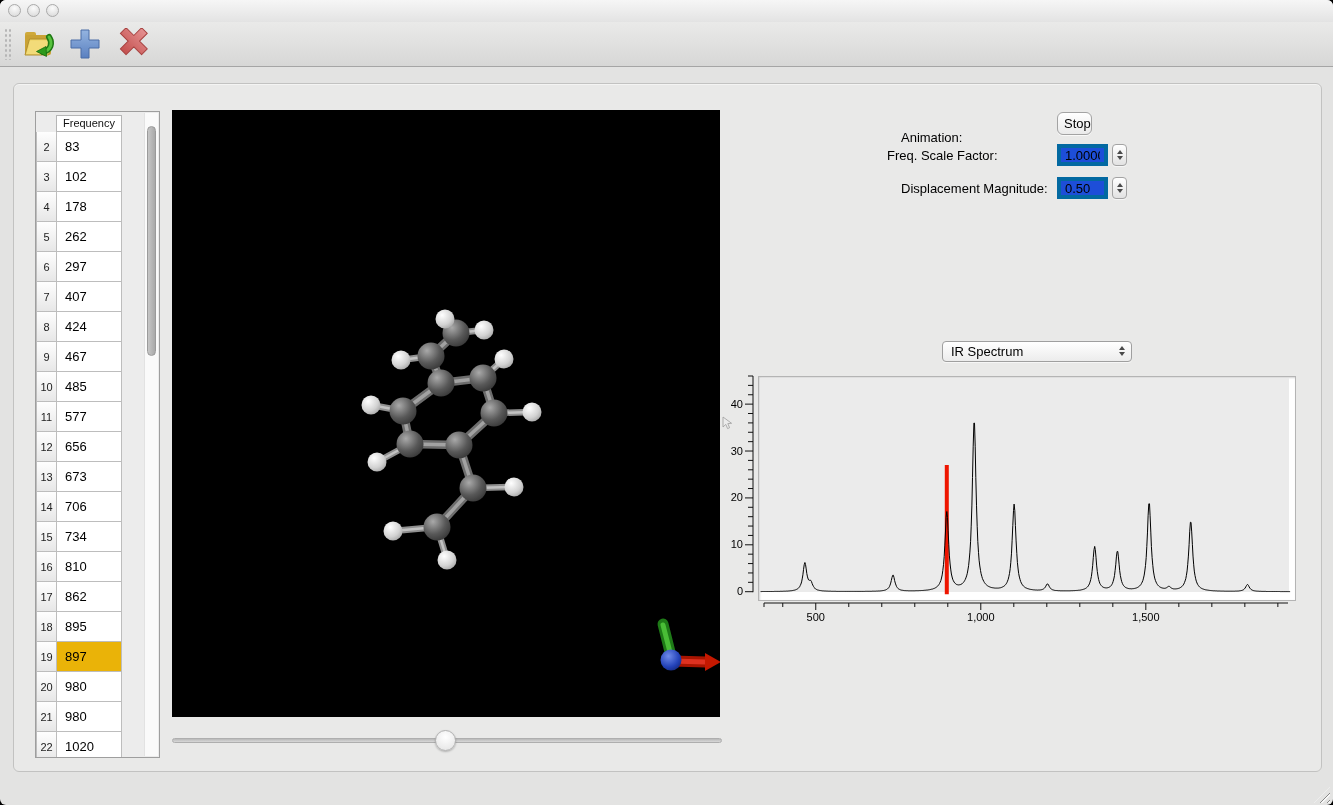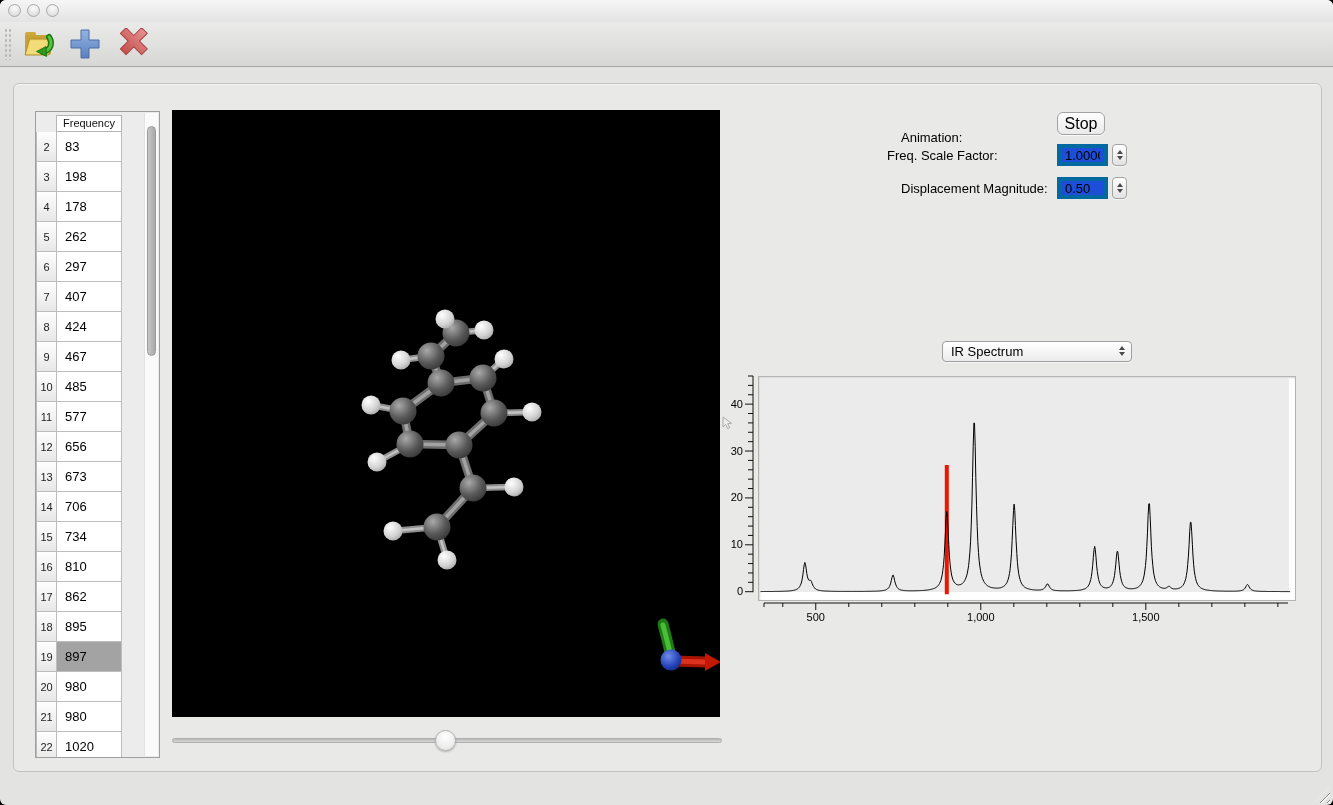--- a/index.html
+++ b/index.html
@@ -21,33 +21,33 @@
   
   .groupbox{position:absolute;left:13px;top:83px;width:1307px;height:687px;border:1px solid #c2c2c1;border-radius:6px;background:#e9e9e8;box-shadow:inset 0 1px 0 #f4f4f3;}
   
   .freq-table{position:absolute;left:35px;top:111px;width:125px;height:647px;box-sizing:border-box;border:1px solid #9e9e9e;background:#ececec;overflow:hidden;}
   .t-header{display:flex;margin-top:3px;}
   .t-corner{width:20px;}
   .t-head-cell{width:64px;height:15px;background:#fff;border:1px solid #b5b5b5;font-size:11px;text-align:center;line-height:15px;color:#111;}
   .t-row{display:flex;height:30px;}
   .t-num{width:19px;background:linear-gradient(#fefefe,#e7e7e7);border:1px solid #bdbdbd;border-top:none;font-size:11px;color:#222;display:flex;align-items:center;justify-content:center;}
   .t-val{width:56px;background:#fff;border:1px solid #bdbdbd;border-top:none;border-left:none;font-size:13px;line-height:29px;padding-left:8px;color:#000;}
-  .t-row.selected .t-val{background:#a3a3a3;}
+  .t-row.selected .t-val{background:#eab308;}
   .t-scrollbar{position:absolute;top:1px;right:1px;bottom:1px;width:13px;background:#fafafa;border-left:1px solid #e2e2e2;}
   .t-thumb{position:absolute;left:2px;top:13px;width:9px;height:230px;border-radius:5px;background:linear-gradient(90deg,#c6c6c6,#a9a9a9);border:1px solid #9a9a9a;box-sizing:border-box;}
   
   .viewport{position:absolute;left:172px;top:110px;width:548px;height:607px;background:#000;}
   .viewport svg{position:absolute;left:0;top:0;}
   
   .slider{position:absolute;left:172px;top:731px;width:550px;height:18px;}
   .slider-track{position:absolute;left:0;right:0;top:7px;height:5px;border-radius:3px;background:linear-gradient(#b9b9b9,#d8d8d8);border:1px solid #aeaeae;box-sizing:border-box;}
   .slider-thumb{position:absolute;left:263px;top:-1px;width:21px;height:21px;border-radius:50%;background:radial-gradient(circle at 50% 32%,#ffffff,#e2e2e2);border:1px solid #b1b1b1;box-sizing:border-box;box-shadow:0 1px 2px rgba(0,0,0,.25);}
   
   .lbl{position:absolute;font-size:13px;color:#000;white-space:nowrap;}
-  .stop-btn{position:absolute;left:1057px;top:112px;width:48px;height:23px;border-radius:6px;border:1px solid #a3a3a3;background:linear-gradient(#ffffff,#eaeaea);font-size:16px;font-family:"Liberation Sans",sans-serif;color:#000;box-shadow:0 1px 0 rgba(255,255,255,.7);}
+  .stop-btn{position:absolute;left:1057px;top:112px;width:35px;height:23px;border-radius:6px;border:1px solid #a3a3a3;background:linear-gradient(#ffffff,#eaeaea);font-size:13px;font-family:"Liberation Sans",sans-serif;color:#000;box-shadow:0 1px 0 rgba(255,255,255,.7);}
   .field{position:absolute;width:51px;height:22px;box-sizing:border-box;border:4px solid #0369a1;background:#1d4ed8;font-size:13px;font-family:"Liberation Sans",sans-serif;padding:0 4px;color:#000;}
   .spinner{position:absolute;width:15px;height:22px;box-sizing:border-box;border:1px solid #a3a3a3;border-radius:4px;background:linear-gradient(#ffffff,#e2e2e2);display:flex;flex-direction:column;align-items:center;justify-content:center;gap:2px;box-shadow:0 1px 0 rgba(255,255,255,.6);}
   .arr-up{width:0;height:0;border-left:3px solid transparent;border-right:3px solid transparent;border-bottom:4px solid #4a4a4a;}
   .arr-down{width:0;height:0;border-left:3px solid transparent;border-right:3px solid transparent;border-top:4px solid #4a4a4a;}
   .combo{position:absolute;left:918px;top:341px;width:190px;height:21px;box-sizing:border-box;border:1px solid #9f9f9f;border-radius:4px;background:linear-gradient(#ffffff,#ececec);font-size:13px;line-height:19px;padding-left:8px;color:#000;box-shadow:0 1px 0 rgba(255,255,255,.6);margin-left:24px;}
   .combo-arrows{position:absolute;right:6px;top:4px;display:flex;flex-direction:column;gap:2px;}
   
   .chart{position:absolute;left:730px;top:370px;width:575px;height:265px;}
   .chart-frame{position:absolute;left:28px;top:6px;width:538px;height:225px;box-sizing:border-box;background:#fff;border:1px solid #b4b4b4;box-shadow:inset 1px 1px 2px rgba(0,0,0,.18);}
   .chart-canvas{position:absolute;left:1px;top:1px;right:6px;bottom:8px;background:#ebebeb;}
@@ -114,21 +114,21 @@
       <div class="t-corner"></div>
       <div class="t-head-cell">Frequency</div>
     </div>
     <div id="t-rows">
         <div class="t-row">
           <div class="t-num">2</div>
           <div class="t-val">83</div>
         </div>
         <div class="t-row">
           <div class="t-num">3</div>
-          <div class="t-val">198</div>
+          <div class="t-val">102</div>
         </div>
         <div class="t-row">
           <div class="t-num">4</div>
           <div class="t-val">178</div>
         </div>
         <div class="t-row">
           <div class="t-num">5</div>
           <div class="t-val">262</div>
         </div>
         <div class="t-row">

